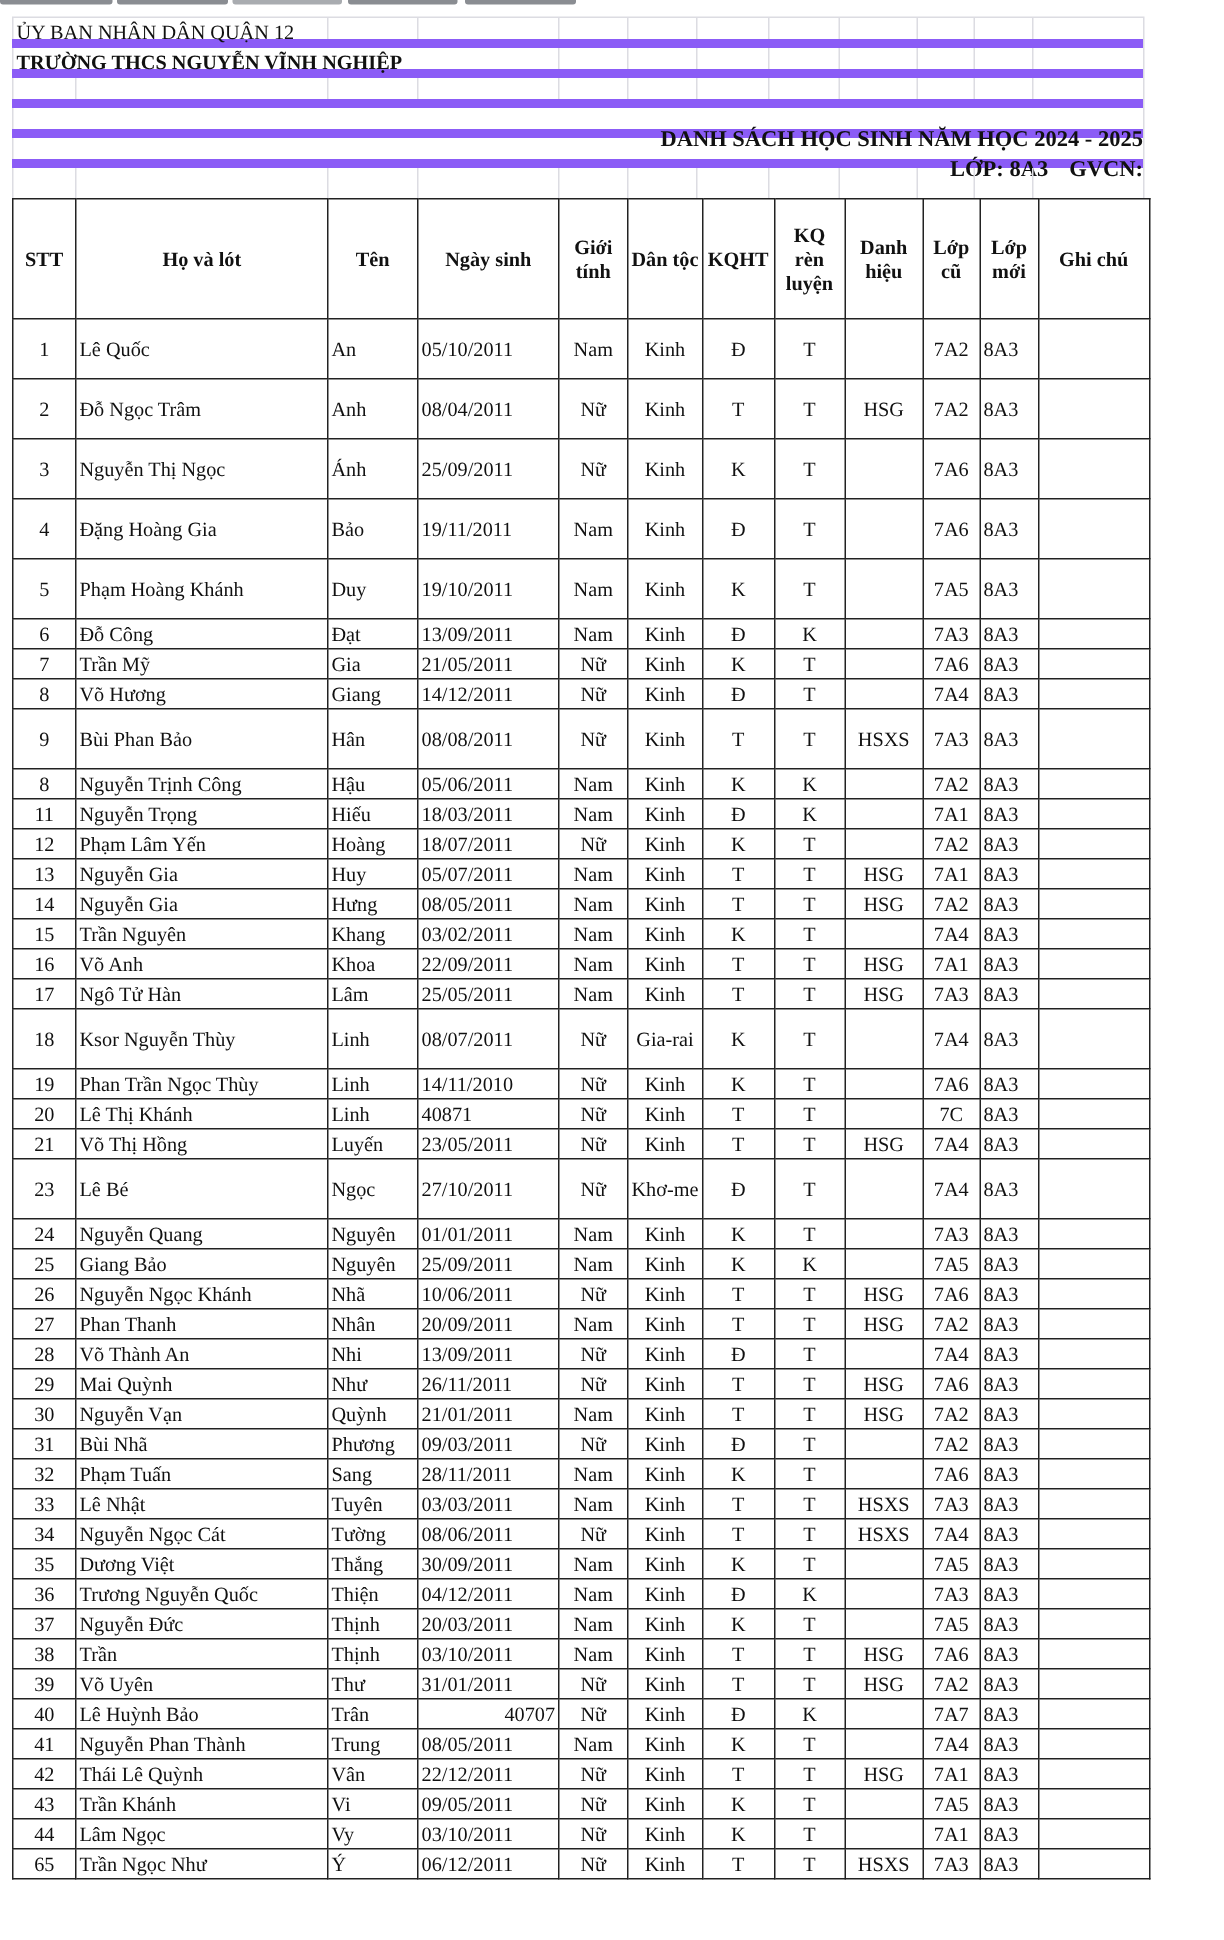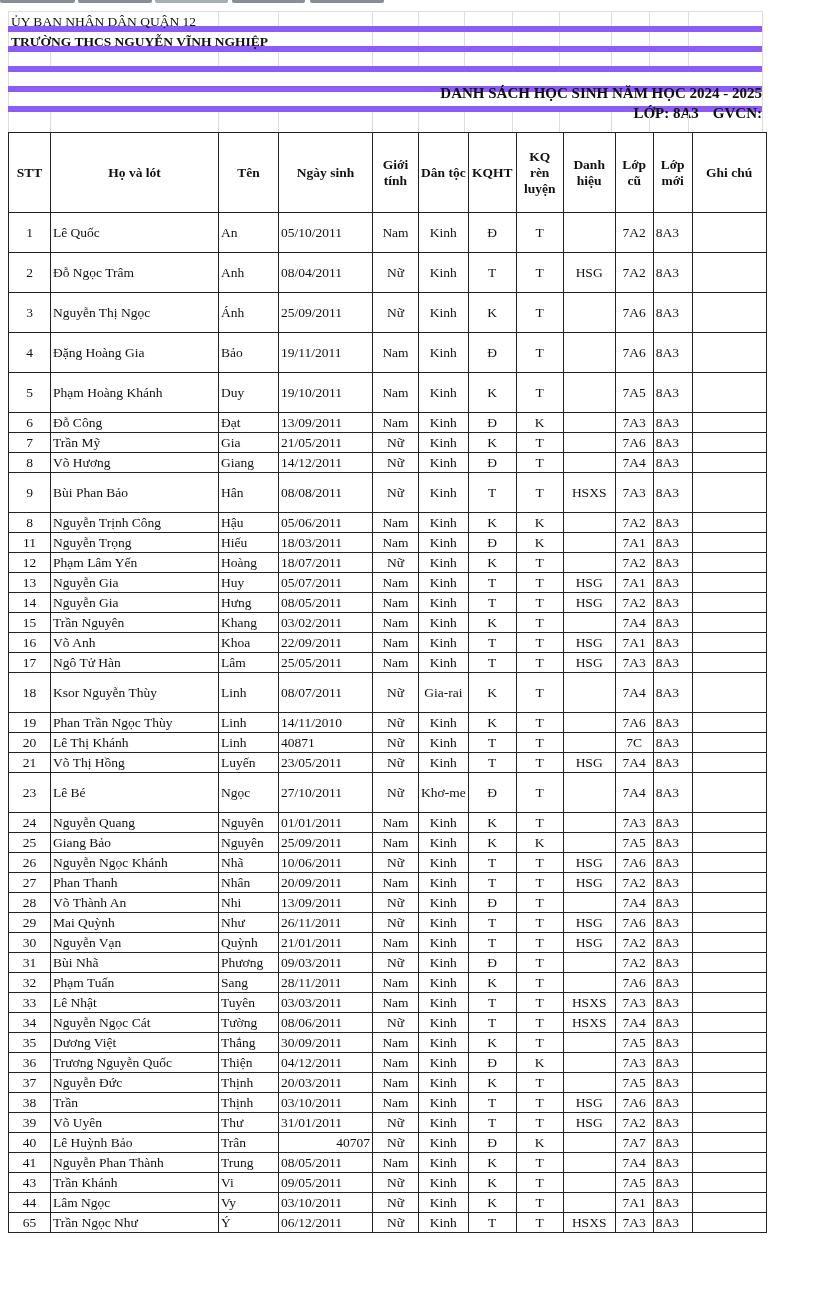--- a/index.html
+++ b/index.html
@@ -687,20 +687,34 @@
         <td>Nam</td>
         <td>Kinh</td>
         <td>K</td>
         <td>T</td>
         <td></td>
         <td>7A4</td>
         <td class="left">8A3</td>
         <td class="left"></td>
       </tr>
       <tr>
+        <td>42</td>
+        <td class="left">Thái Lê Quỳnh</td>
+        <td class="left">Vân</td>
+        <td class="left">22/12/2011</td>
+        <td>Nữ</td>
+        <td>Kinh</td>
+        <td>T</td>
+        <td>T</td>
+        <td>HSG</td>
+        <td>7A1</td>
+        <td class="left">8A3</td>
+        <td class="left"></td>
+      </tr>
+      <tr>
         <td>43</td>
         <td class="left">Trần Khánh</td>
         <td class="left">Vi</td>
         <td class="left">09/05/2011</td>
         <td>Nữ</td>
         <td>Kinh</td>
         <td>K</td>
         <td>T</td>
         <td></td>
         <td>7A5</td>

